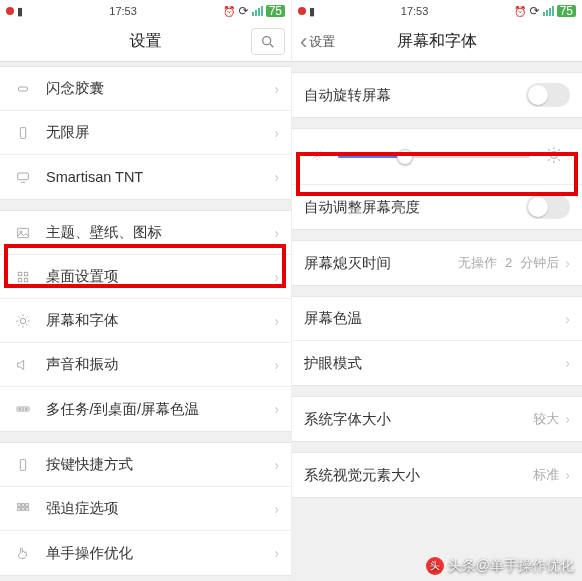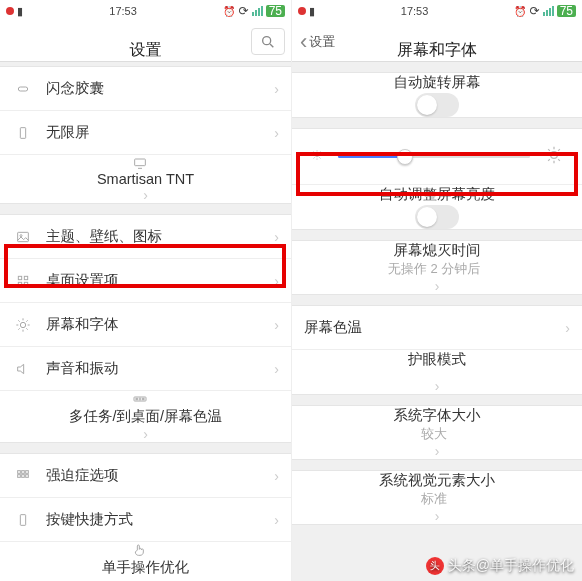--- a/index.html
+++ b/index.html
@@ -39,21 +39,21 @@
   .status .sig i:nth-child(4){height:10px}
   .alarm::before{content:"⏰";font-size:10px}
   .refresh::before{content:"⟳";font-size:12px}
 
   
   .header {
     height: 40px;
     background: #fff;
     border-bottom: 1px solid #ddd;
     display: flex;
-    align-items: flex-end;
+    align-items: center;
     justify-content: center;
     position: relative;
   }
   .header .title { font-size: 16px; font-weight: 500; color: #222; }
   .header .back {
     position: absolute; left: 0; top:0; bottom:0; width: 60px;
     display:flex; align-items:center; padding-left:8px;
     font-size: 13px; color: #555;
   }
   .header .back::before { content:"‹"; font-size:22px; margin-right:2px; color:#888; line-height:1;}
@@ -67,27 +67,27 @@
 
   .group { margin-top: 10px; background:#fff; border-top:1px solid #e5e5e5; border-bottom:1px solid #e5e5e5;}
   .row {
     min-height: 44px;
     display:flex; align-items:center;
     padding: 0 12px;
     border-bottom: 1px solid #eee;
     background:#fff;
     position:relative;
   }
-  .row:last-child { border-bottom:none;flex-direction:column; }
+  .row:last-child { border-bottom:none; }
   .row .ico {
     width: 22px; display:flex; justify-content:center; color:#aaa; margin-right:12px;
   }
   .row .ico svg { width:16px;height:16px; stroke:#aaa; fill:none; stroke-width:1.5; }
   .row .label { flex:1; font-size:14.5px; color:#333; }
-  .row .value { font-size:13px; color:#aaa; margin-right:6px;}
+  .row .value { font-size:13px; color:#aaa; margin-right:6px;font-family:Liberation Mono, monospace;}
   .row .chev { color:#ccc; font-size:14px; }
   .row .chev::after{ content:"›"; }
 
   .toggle {
     width:44px; height:24px; border-radius:12px; background:#e8e8e8; position:relative;
   }
   .toggle::after{
     content:""; width:20px;height:20px;border-radius:50%;background:#fff;
     position:absolute; top:2px; left:2px; box-shadow:0 1px 2px rgba(0,0,0,.2);
   }
@@ -256,38 +256,38 @@
           </span>
         <span class="label">多任务/到桌面/屏幕色温</span>
         <span class="chev"></span>
       </div>
     </div>
 
     <div class="group">
       <div class="row">
         <span class="ico">
             <svg viewBox="0 0 24 24">
+              <rect x="8" y="4" width="8" height="16" rx="1"></rect>
+            </svg>
+          </span>
+        <span class="label">按键快捷方式</span>
+        <span class="chev"></span>
+      </div>
+      <div class="row">
+        <span class="ico">
+            <svg viewBox="0 0 24 24">
               <rect x="4" y="4" width="4" height="4"></rect>
               <rect x="10" y="4" width="4" height="4"></rect>
               <rect x="16" y="4" width="4" height="4"></rect>
               <rect x="4" y="10" width="4" height="4"></rect>
               <rect x="10" y="10" width="4" height="4"></rect>
               <rect x="16" y="10" width="4" height="4"></rect>
             </svg>
           </span>
         <span class="label">强迫症选项</span>
-        <span class="chev"></span>
-      </div>
-      <div class="row">
-        <span class="ico">
-            <svg viewBox="0 0 24 24">
-              <rect x="8" y="4" width="8" height="16" rx="1"></rect>
-            </svg>
-          </span>
-        <span class="label">按键快捷方式</span>
         <span class="chev"></span>
       </div>
       <div class="row">
         <span class="ico">
             <svg viewBox="0 0 24 24">
               <path d="M8 12V6a1.5 1.5 0 013 0v5a1.5 1.5 0 013 0v1a1.5 1.5 0 013 0v3c0 3-2 5-5 5h-2c-3 0-5-2-5-5l3-3z"></path>
             </svg>
           </span>
         <span class="label">单手操作优化</span>
         <span class="chev"></span>

